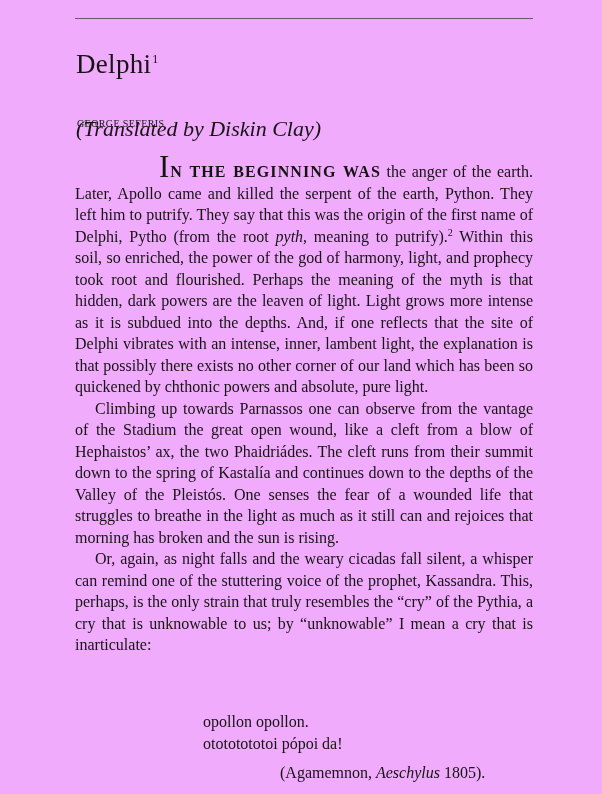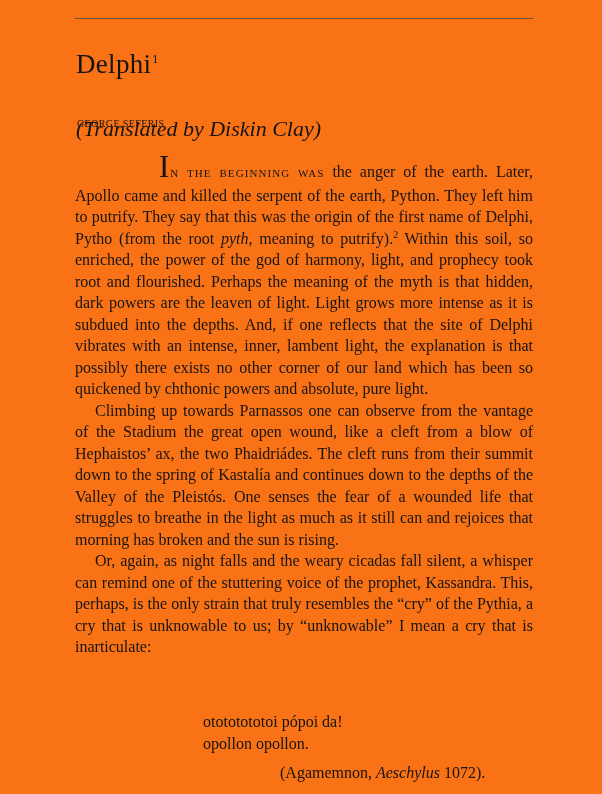--- a/index.html
+++ b/index.html
@@ -5,21 +5,21 @@
   html,body{margin:0;padding:0;}
   body{
     background:#e8e8e8;
     font-family:"Liberation Serif", serif;
   }
   .page{
     position:relative;
     width:602px;
     height:794px;
     margin:0 auto;
-    background:#f97316;
+    background:#f0abfc;
     color:#161412;
     overflow:hidden;
   }
   .top-rule{
     position:absolute;
     left:75px;
     top:18px;
     width:458px;
     height:0;
     border-top:1.6px solid #4c4a47;
@@ -68,23 +68,23 @@
     padding:0;
   }
   .p-first{ text-indent:84px; }
   .p-indent{ text-indent:20px; }
   .raised-cap{
     font-size:31px;
     line-height:1px;
     letter-spacing:1px;
   }
   .opener-sc{
-    font-size:11px;
+    font-size:16px;
     letter-spacing:1.1px;
-    font-weight:400;
+    font-weight:700;
     margin-top:32px;
   }
   .fn-ref{
     font-size:10px;
     vertical-align:super;
     line-height:0;
   }
   .quote-block{
     position:absolute;
     left:203px;
@@ -113,19 +113,19 @@
 
   <div class="translator">(Translated by Diskin Clay)</div>
 
   <div class="bodytext">
     <p class="p-first"><span class="raised-cap">I</span><span class="opener-sc">N THE BEGINNING WAS</span><span> the anger of the earth. Later, Apollo came and killed the serpent of the earth, Python. They left him to putrify. They say that this was the origin of the first name of Delphi, Pytho (from the root </span><i>pyth</i><span>, meaning to putrify).</span><sup class="fn-ref">2</sup><span> Within this soil, so enriched, the power of the god of harmony, light, and prophecy took root and flourished. Perhaps the meaning of the myth is that hidden, dark powers are the leaven of light. Light grows more intense as it is subdued into the depths. And, if one reflects that the site of Delphi vibrates with an intense, inner, lambent light, the explanation is that possibly there exists no other corner of our land which has been so quickened by chthonic powers and absolute, pure light.</span></p>
     <p class="p-indent">Climbing up towards Parnassos one can observe from the vantage of the Stadium the great open wound, like a cleft from a blow of Hephaistos’ ax, the two Phaidriádes. The cleft runs from their summit down to the spring of Kastalía and continues down to the depths of the Valley of the Pleistós. One senses the fear of a wounded life that struggles to breathe in the light as much as it still can and rejoices that morning has broken and the sun is rising.</p>
     <p class="p-indent">Or, again, as night falls and the weary cicadas fall silent, a whisper can remind one of the stuttering voice of the prophet, Kassandra. This, perhaps, is the only strain that truly resembles the “cry” of the Pythia, a cry that is unknowable to us; by “unknowable” I mean a cry that is inarticulate:</p>
   </div>
 
   <div class="quote-block">
+    <div>opollon opollon.</div>
     <div>otototototoi pópoi da!</div>
-    <div>opollon opollon.</div>
   </div>
 
-  <div class="citation"><span>(Agamemnon, </span><i>Aeschylus</i><span> 1072).</span></div>
+  <div class="citation"><span>(Agamemnon, </span><i>Aeschylus</i><span> 1805).</span></div>
 
 </div>
 
 </body></html>

